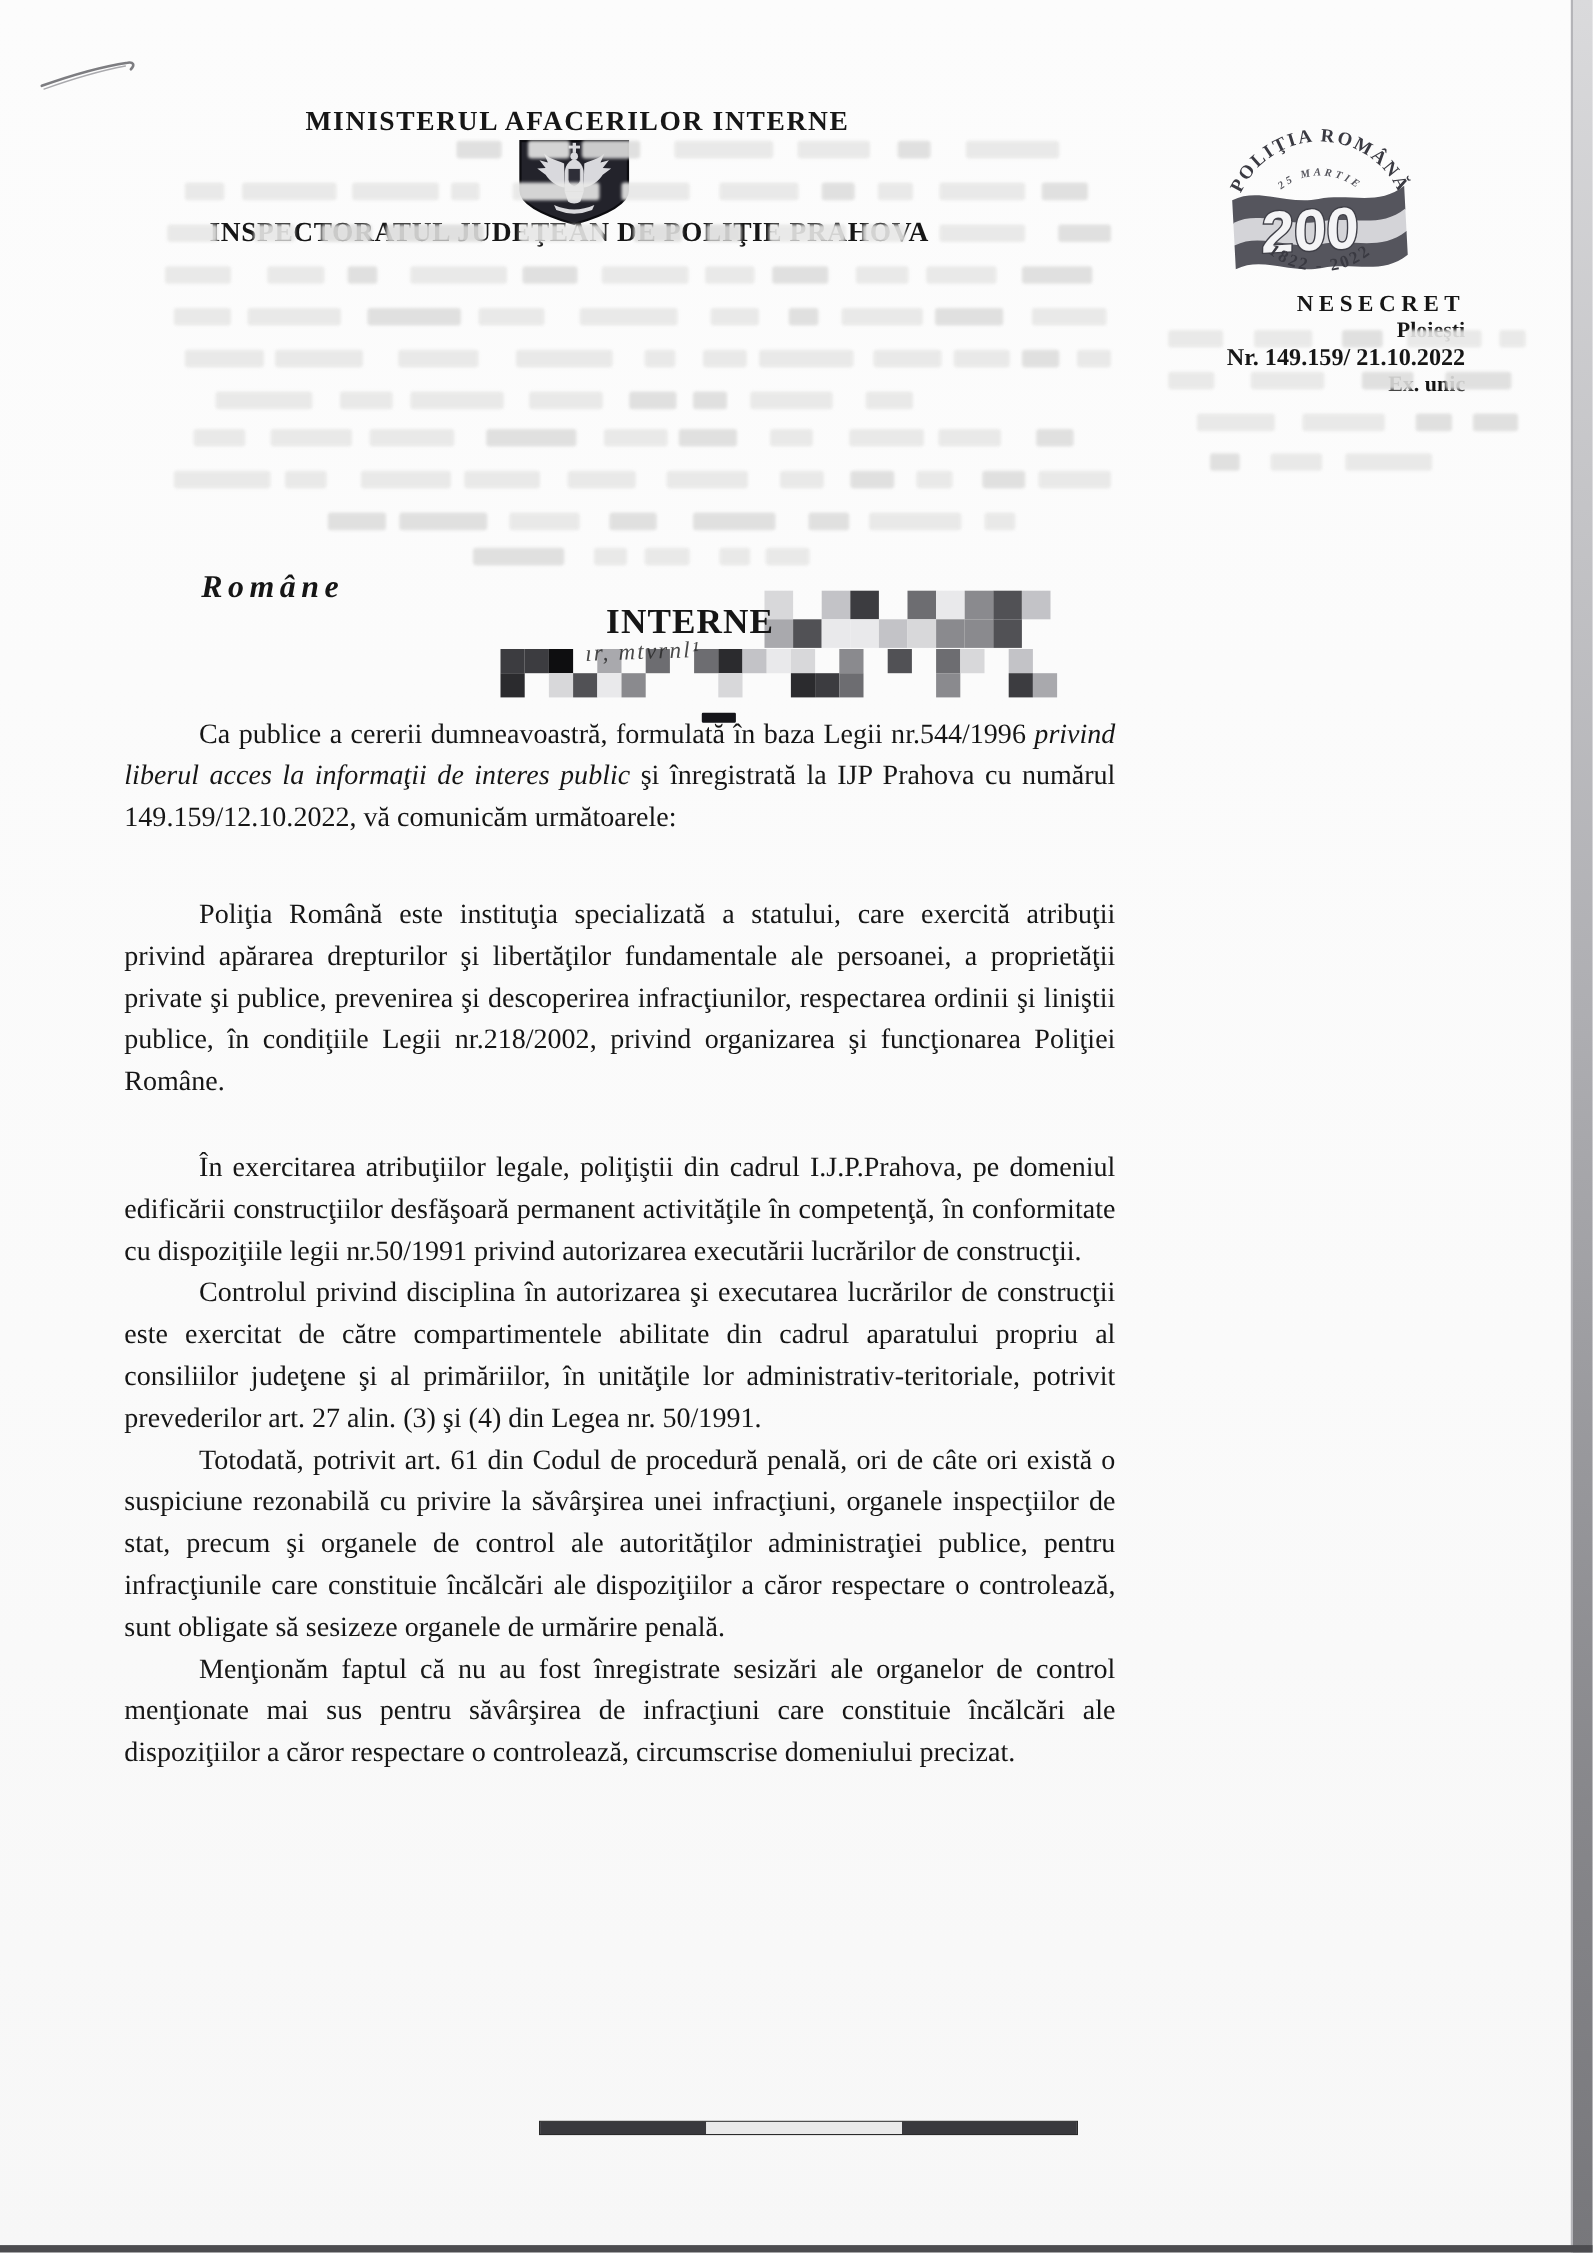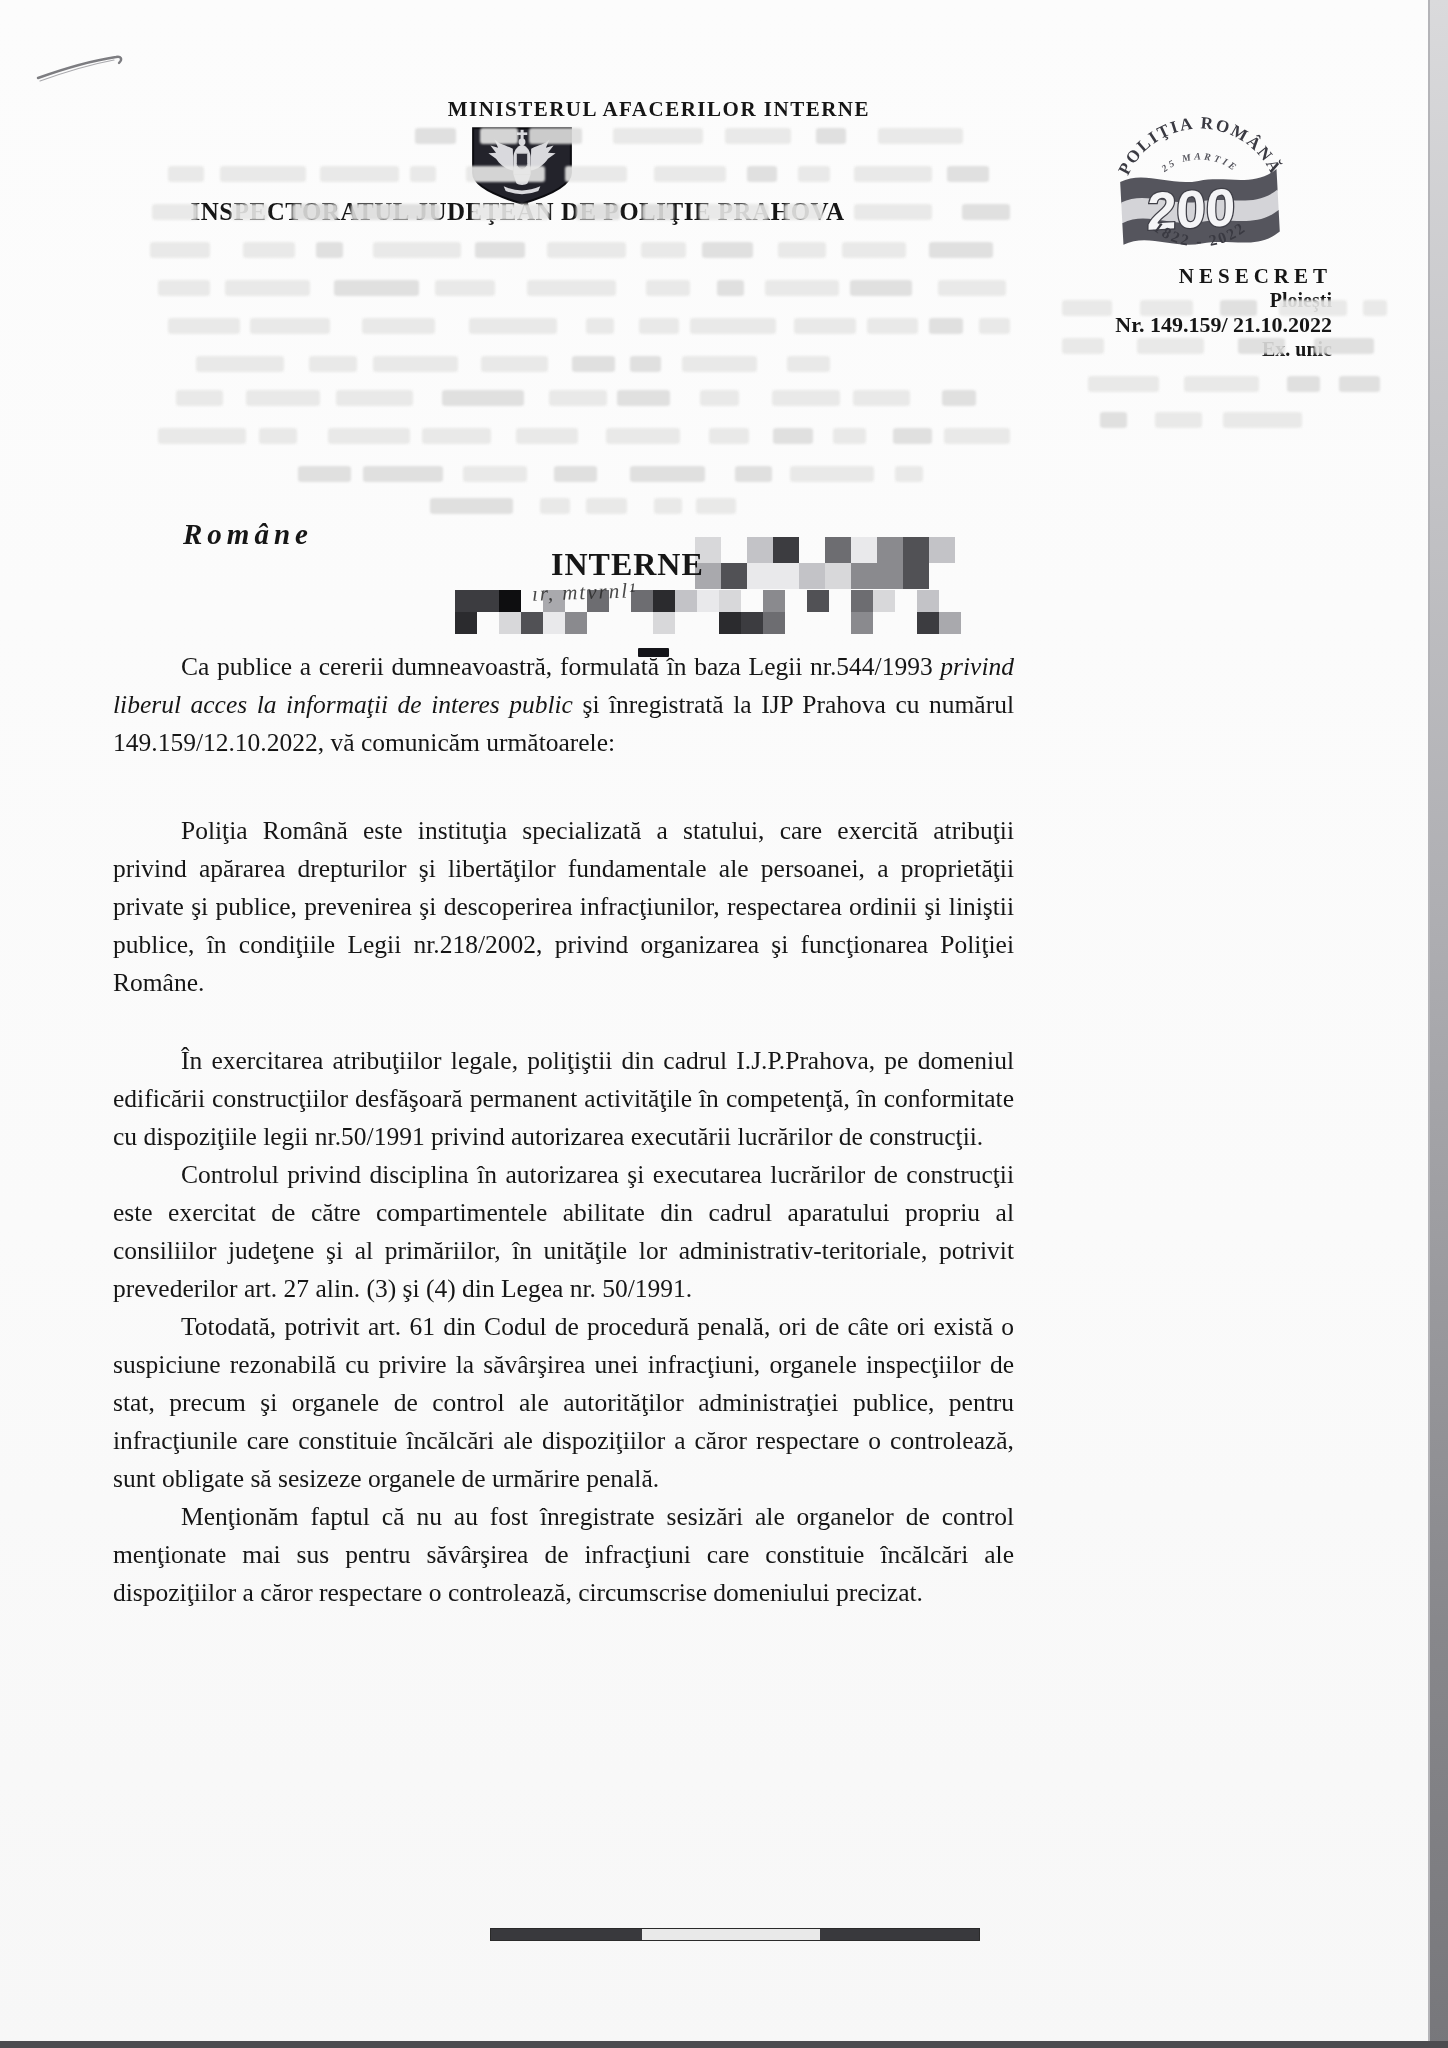--- a/index.html
+++ b/index.html
@@ -6,22 +6,22 @@
   html,body{margin:0;padding:0;background:#e8e8e8;}
   .page{
     position:relative;width:1448px;height:2048px;margin:0 auto;overflow:hidden;
     background:linear-gradient(180deg,#fcfcfc 0%,#fafafa 60%,#f7f7f7 100%);
     font-family:"Liberation Serif","DejaVu Serif",serif;color:#161616;
   }
   .abs{position:absolute;}
   
   .country{left:280px;top:70px;width:490px;text-align:center;font-weight:bold;
     font-size:26px;letter-spacing:8px;}
-  .ministry{left:180px;top:97px;width:690px;text-align:right;font-weight:bold;
-    font-size:21px;letter-spacing:1.5px;}
+  .ministry{left:180px;top:97px;width:690px;text-align:center;font-weight:bold;
+    font-size:25px;letter-spacing:1.5px;}
   .inspectorate{left:110px;top:198px;width:815px;text-align:center;font-weight:bold;
     font-size:25px;letter-spacing:0.5px;}
   .coa{left:466px;top:126px;}
   
   .logo200{left:1102px;top:78px;}
   
   .classif{left:1082px;top:264px;width:250px;text-align:right;font-weight:bold;line-height:1.18;}
   .classif .lvl{font-size:21px;letter-spacing:5px;}
   .classif .city{font-size:20px;}
   .classif .nr{font-size:22px;}
@@ -343,21 +343,21 @@
       <div style="background: transparent;"></div>
       <div style="background: transparent;"></div>
       <div style="background: rgb(138, 138, 142);"></div>
       <div style="background: transparent;"></div>
       <div style="background: transparent;"></div>
       <div style="background: rgb(60, 60, 64);"></div>
       <div style="background: rgb(169, 169, 173);"></div>
     </div>
 
   <div class="abs body-text">
-      <p class="sp-large"><span>Ca publice a cererii dumneavoastră, formula</span><span class="ink-mark">tă</span><span> în baza Legii nr.544/1993 </span><span class="it">privind liberul acces la informaţii de interes public</span><span> şi înregistrată la IJP Prahova cu numărul 149.159/12.10.2022, vă comunicăm următoarele:</span></p>
+      <p class="sp-large"><span>Ca publice a cererii dumneavoastră, formula</span><span class="ink-mark">tă</span><span> în baza Legii nr.544/1996 </span><span class="it">privind liberul acces la informaţii de interes public</span><span> şi înregistrată la IJP Prahova cu numărul 149.159/12.10.2022, vă comunicăm următoarele:</span></p>
       <p class="sp-medium"><span>Poliţia Română este instituţia specializată a statului, care exercită atribuţii privind apărarea drepturilor şi libertăţilor fundamentale ale persoanei, a proprietăţii private şi publice, prevenirea şi descoperirea infracţiunilor, respectarea ordinii şi liniştii publice, în condiţiile Legii nr.218/2002, privind organizarea şi funcţionarea Poliţiei Române.</span></p>
       <p><span>În exercitarea atribuţiilor legale, poliţiştii din cadrul I.J.P.Prahova, pe domeniul edificării construcţiilor desfăşoară permanent activităţile în competenţă, în conformitate cu dispoziţiile legii nr.50/1991 privind autorizarea executării lucrărilor de construcţii.</span></p>
       <p><span>Controlul privind disciplina în autorizarea şi executarea lucrărilor de construcţii este exercitat de către compartimentele abilitate din cadrul aparatului propriu al consiliilor judeţene şi al primăriilor, în unităţile lor administrativ-teritoriale, potrivit prevederilor art. 27 alin. (3) şi (4) din Legea nr. 50/1991.</span></p>
       <p><span>Totodată, potrivit art. 61 din Codul de procedură penală, ori de câte ori există o suspiciune rezonabilă cu privire la săvârşirea unei infracţiuni, organele inspecţiilor de stat, precum şi organele de control ale autorităţilor administraţiei publice, pentru infracţiunile care constituie încălcări ale dispoziţiilor a căror respectare o controlează, sunt obligate să sesizeze organele de urmărire penală.</span></p>
       <p><span>Menţionăm faptul că nu au fost înregistrate sesizări ale organelor de control menţionate mai sus pentru săvârşirea de infracţiuni care constituie încălcări ale dispoziţiilor a căror respectare o controlează, circumscrise domeniului precizat.</span></p>
     </div>
 
   <div class="abs footer-bar">
     <div class="seg1"></div>
     <div class="seg2"></div>

